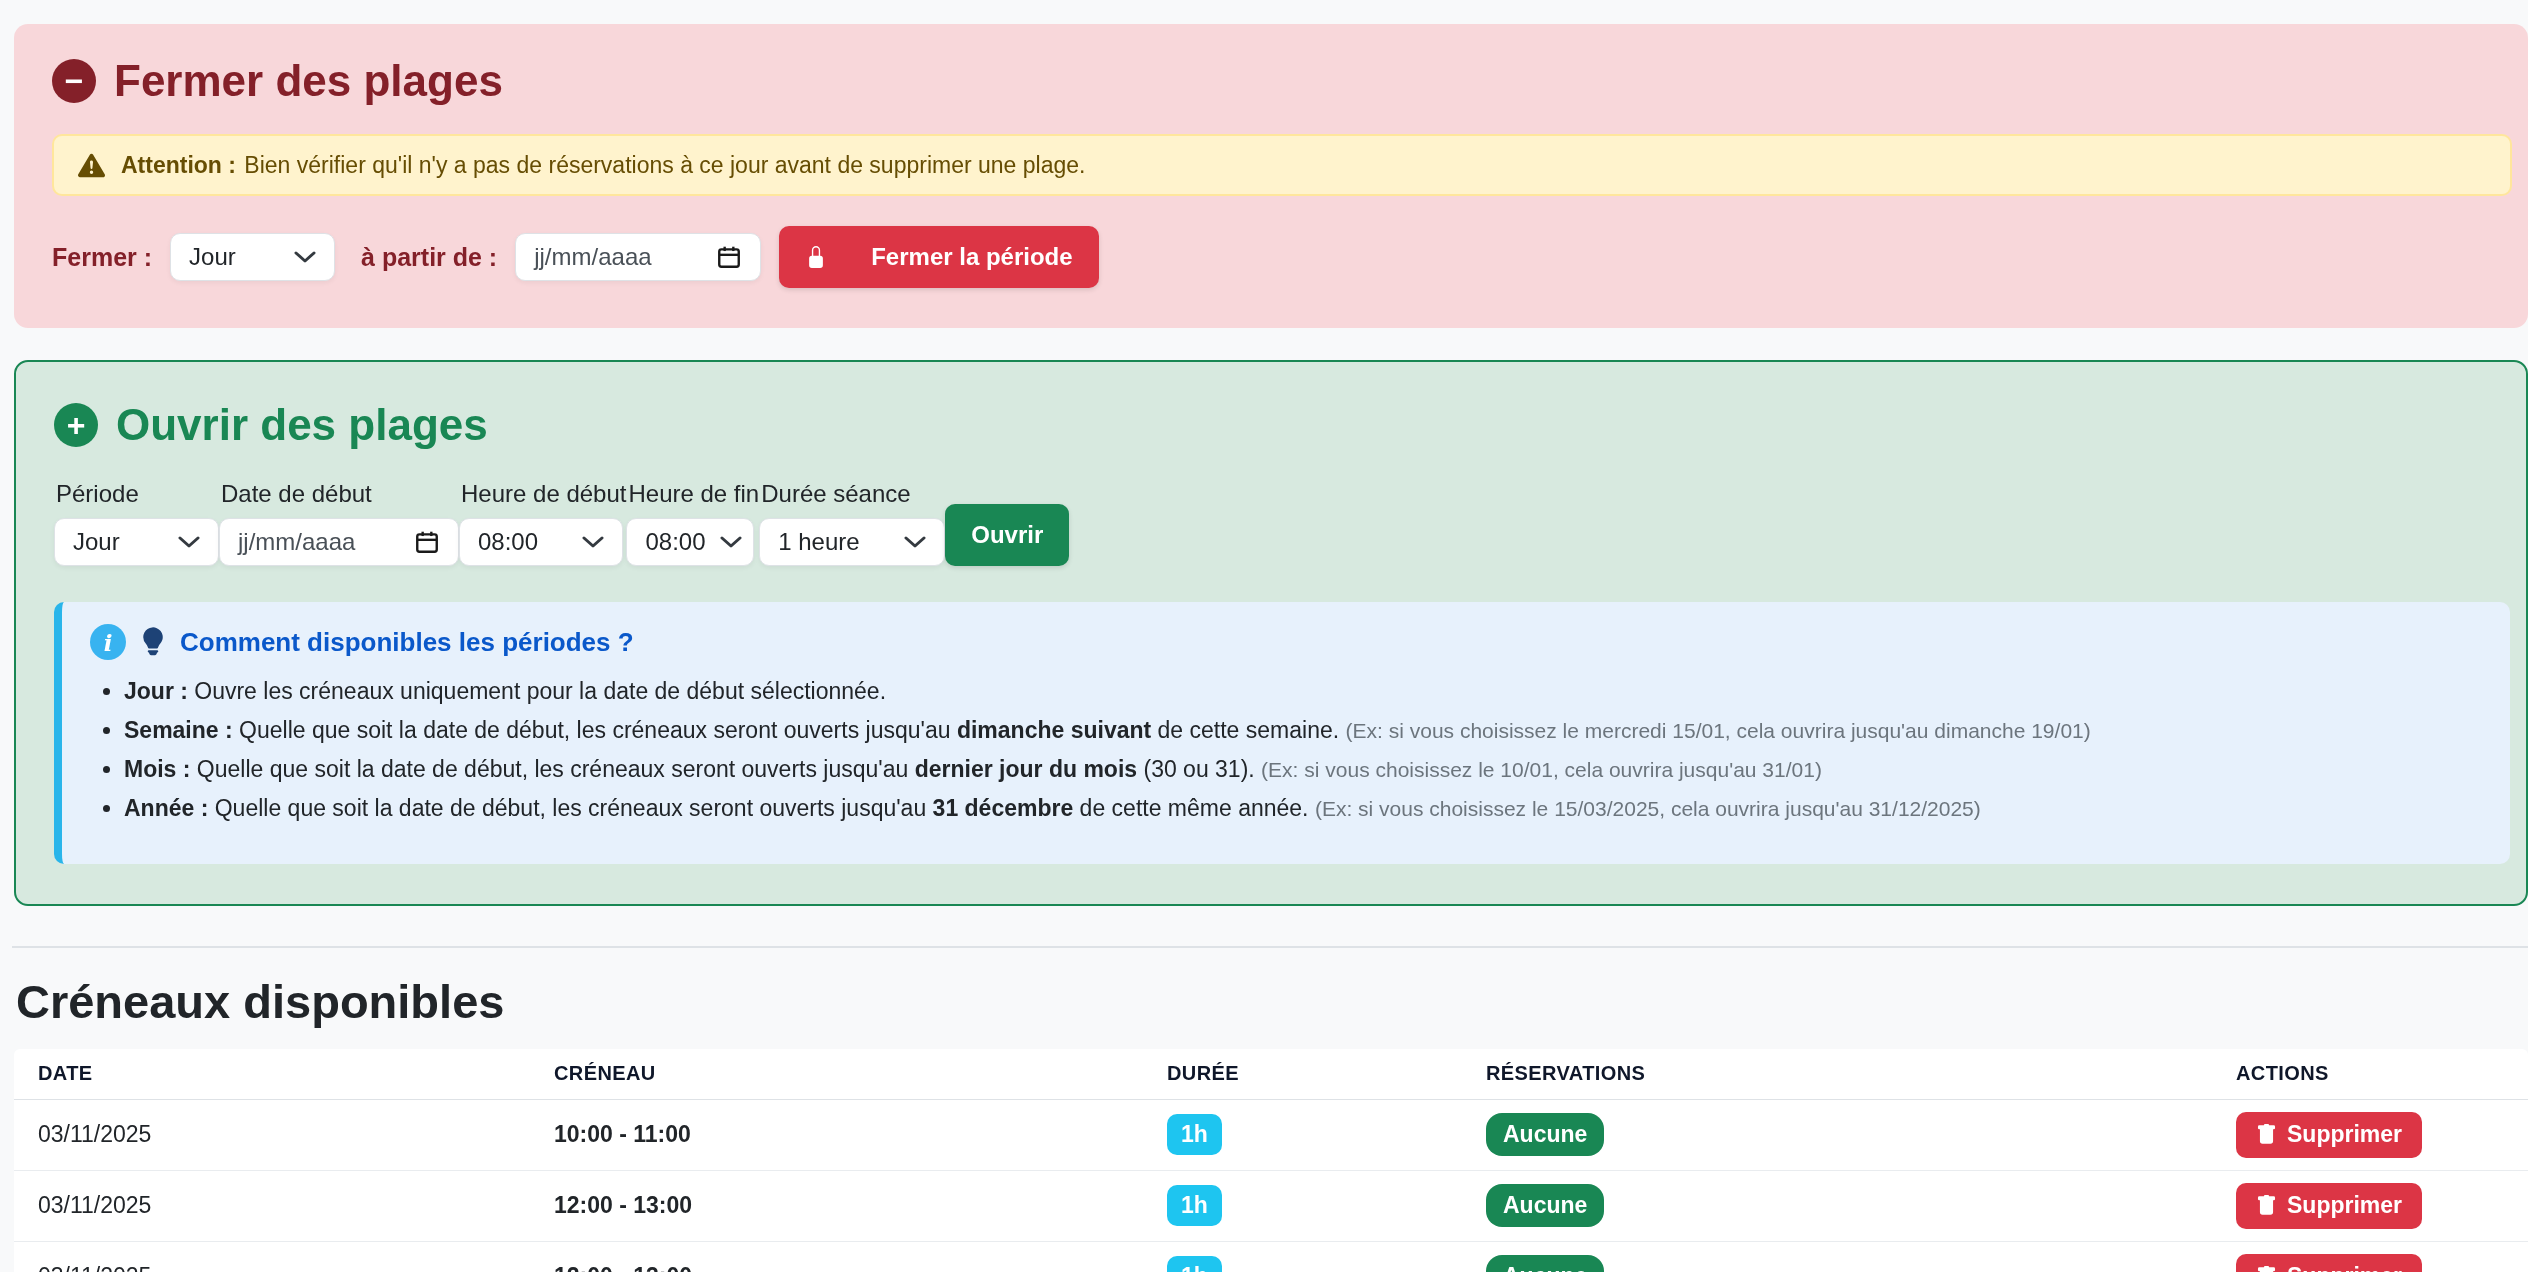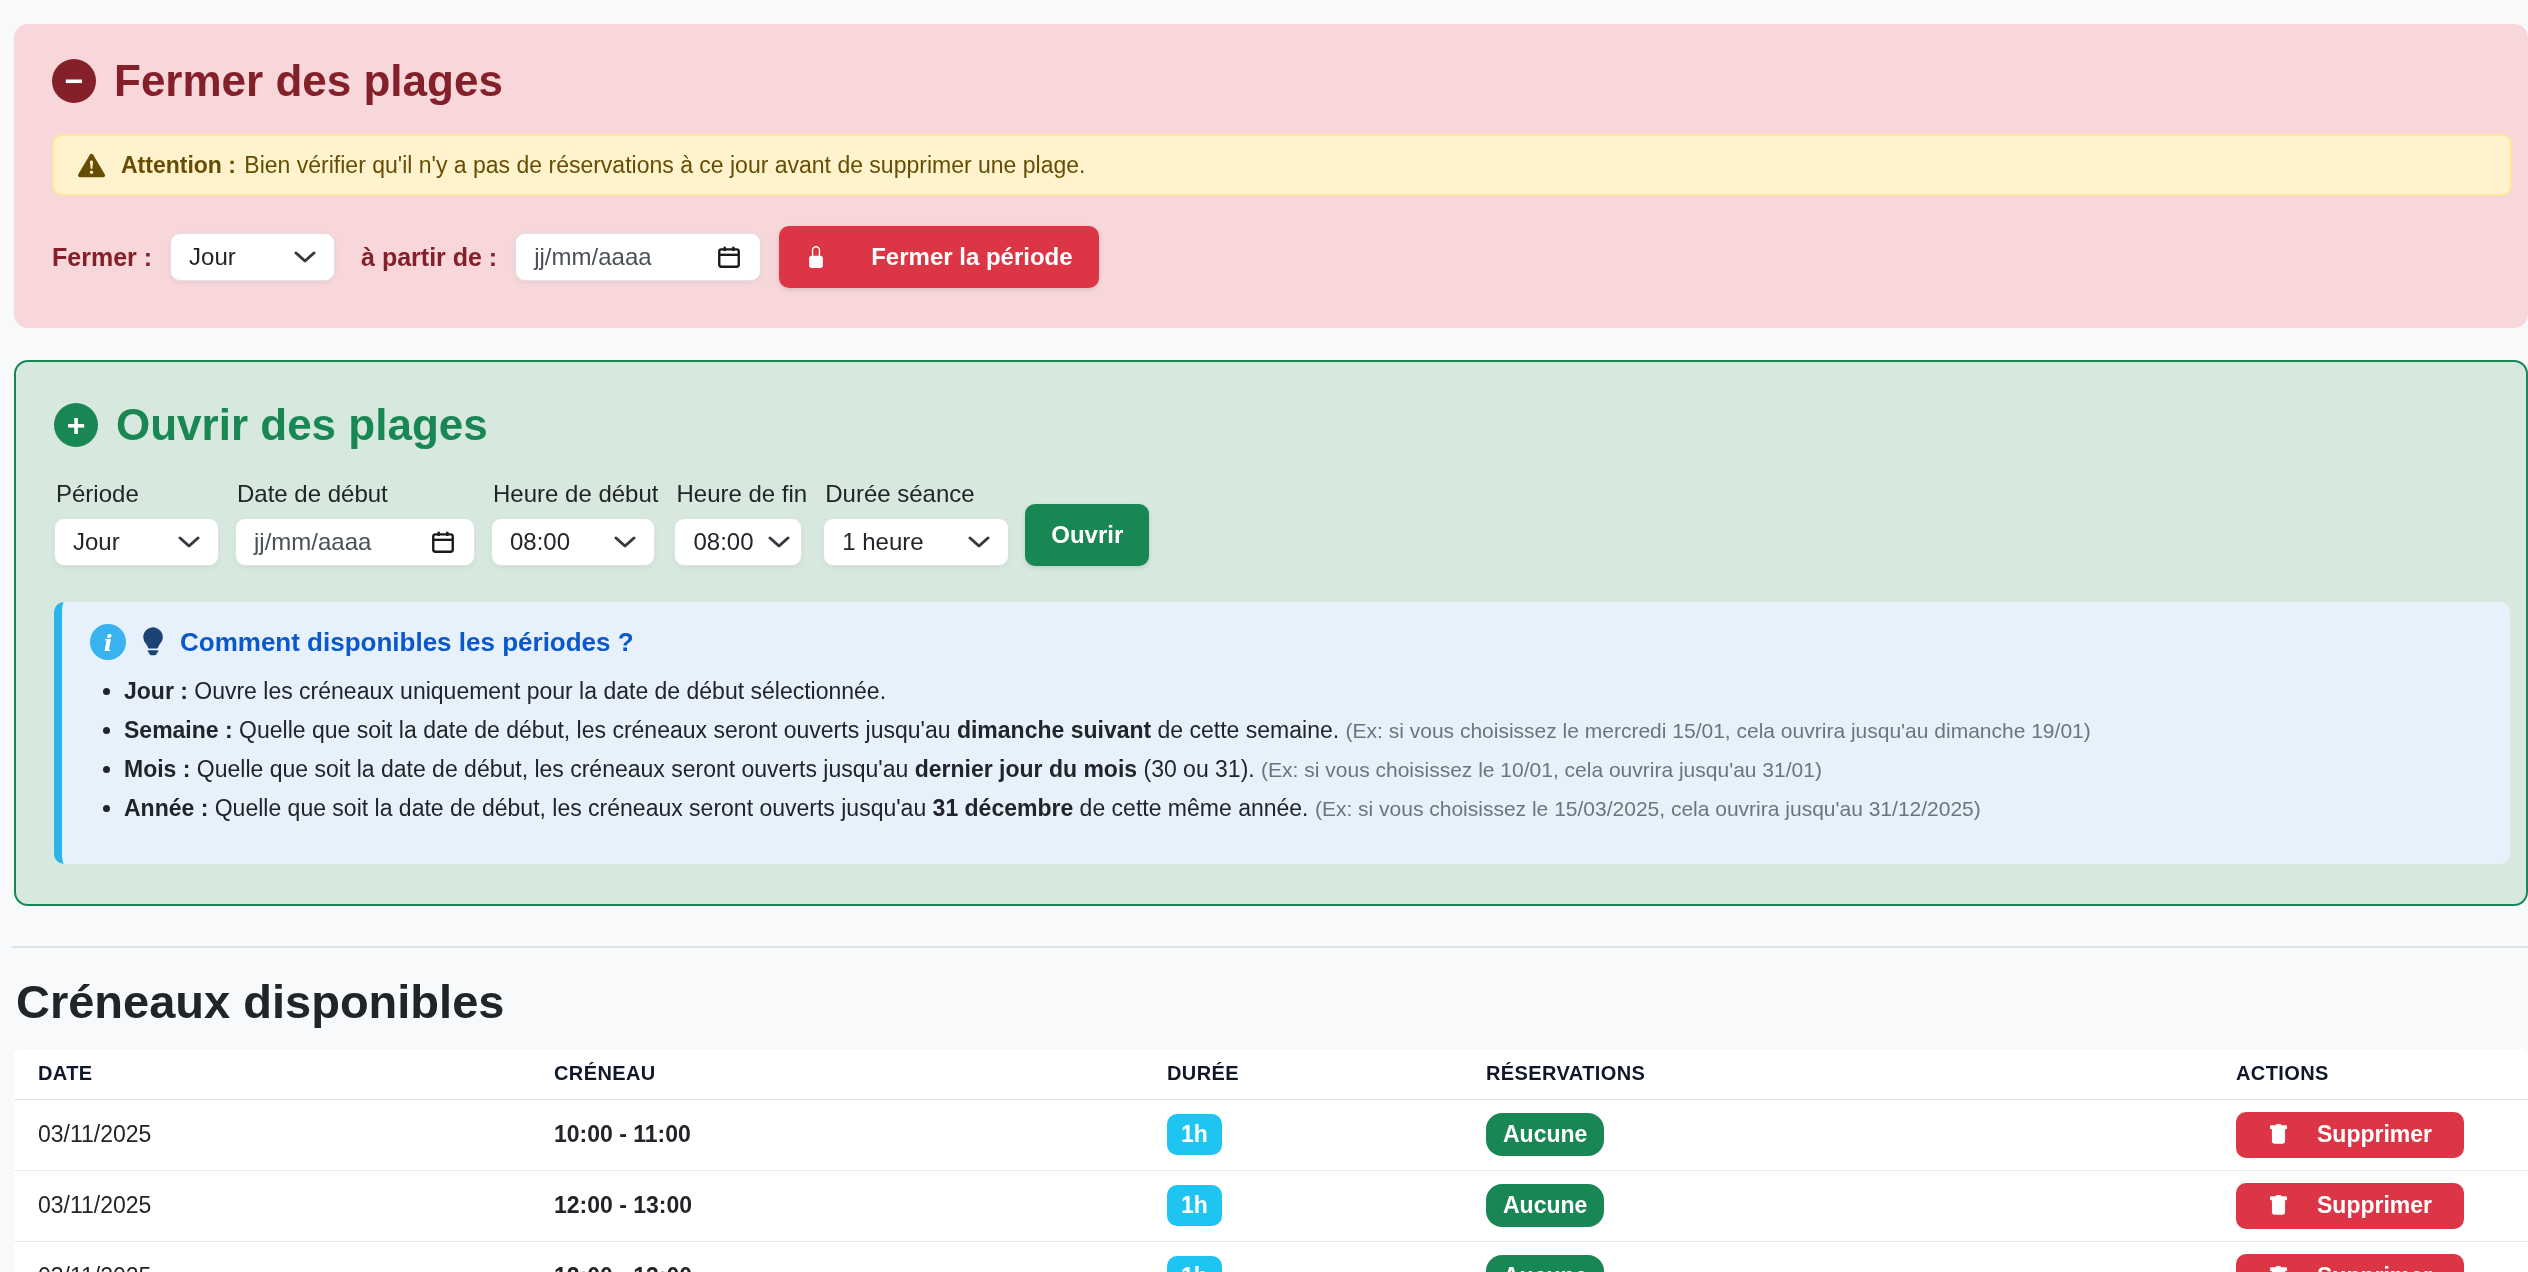--- a/index.html
+++ b/index.html
@@ -50,21 +50,21 @@
   .btn {
     border:none; border-radius:10px; height:62px; padding:0 26px;
     display:flex; align-items:center; gap:12px;
     color:#fff; font-size:24px; font-weight:700;
     font-family:inherit; cursor:pointer; box-shadow:0 2px 5px rgba(0,0,0,.12);
   }
   .btn-danger  { background:#dc3545;gap:44px; }
   .btn-success { background:#198754; }
 
   
-  .open-form { display:flex; align-items:flex-end; gap:16px; margin-top:28px; }
+  .open-form { display:flex; align-items:flex-end; gap:0; margin-top:28px; }
   .field label { display:block; font-size:24px; color:#212529; margin:0 0 10px 2px; }
   .w-period   { width:165px; }
   .w-date     { width:240px; }
   .w-hstart   { width:164px; }
   .w-hend     { width:128px; }
   .w-duration { width:186px; }
   .w-date-close { width:246px; }
 
   
   .info-box {
@@ -93,21 +93,21 @@
     letter-spacing:.4px; border-bottom:1px solid #dee2e6;
   }
   tbody td { height:71px; font-size:23px; border-bottom:1px solid #e9ecef; }
   td.slot-time { font-weight:700; }
 
   .badge { display:inline-block; color:#fff; font-weight:700; font-size:23px; border-radius:10px; line-height:1; }
   .badge-cyan  { background:#1ec5f0; padding:9px 14px; }
   .badge-green { background:#198754; padding:10px 17px;border-radius:16px; }
   .btn-delete {
     background:#dc3545; color:#fff; border:none; border-radius:10px;
-    height:46px; padding:0 32px; display:inline-flex; align-items:center; gap:28px;
+    height:46px; padding:0 20px; display:inline-flex; align-items:center; gap:10px;
     font-size:23px; font-weight:600; font-family:inherit; cursor:pointer;
   }
   svg { display:block; }
 </style>
 </head>
 <body>
 
 <div class="wrap">
 
   <section class="panel panel-close">

